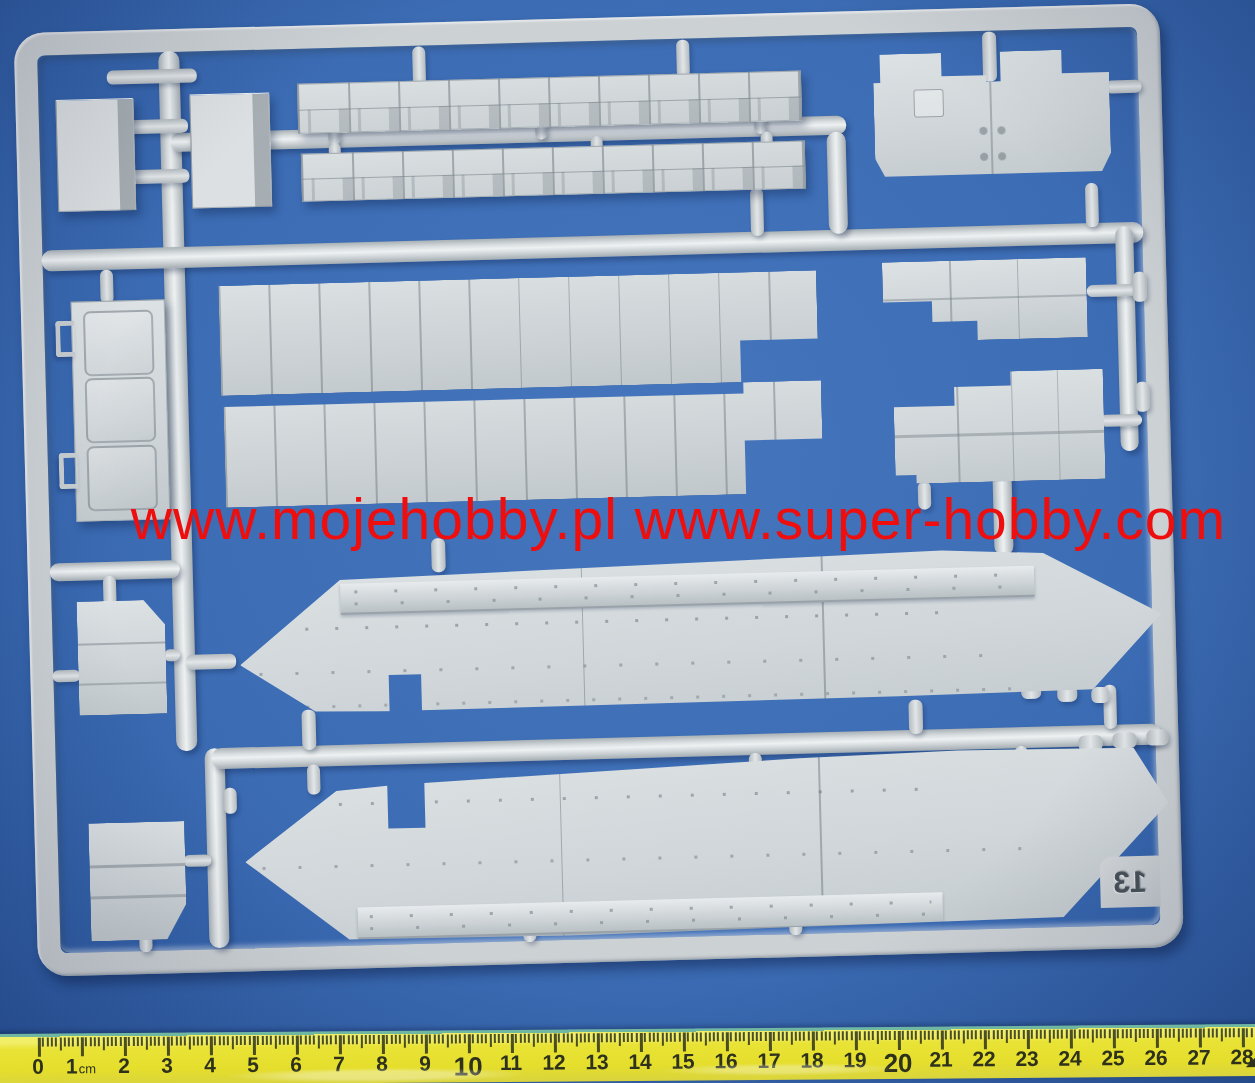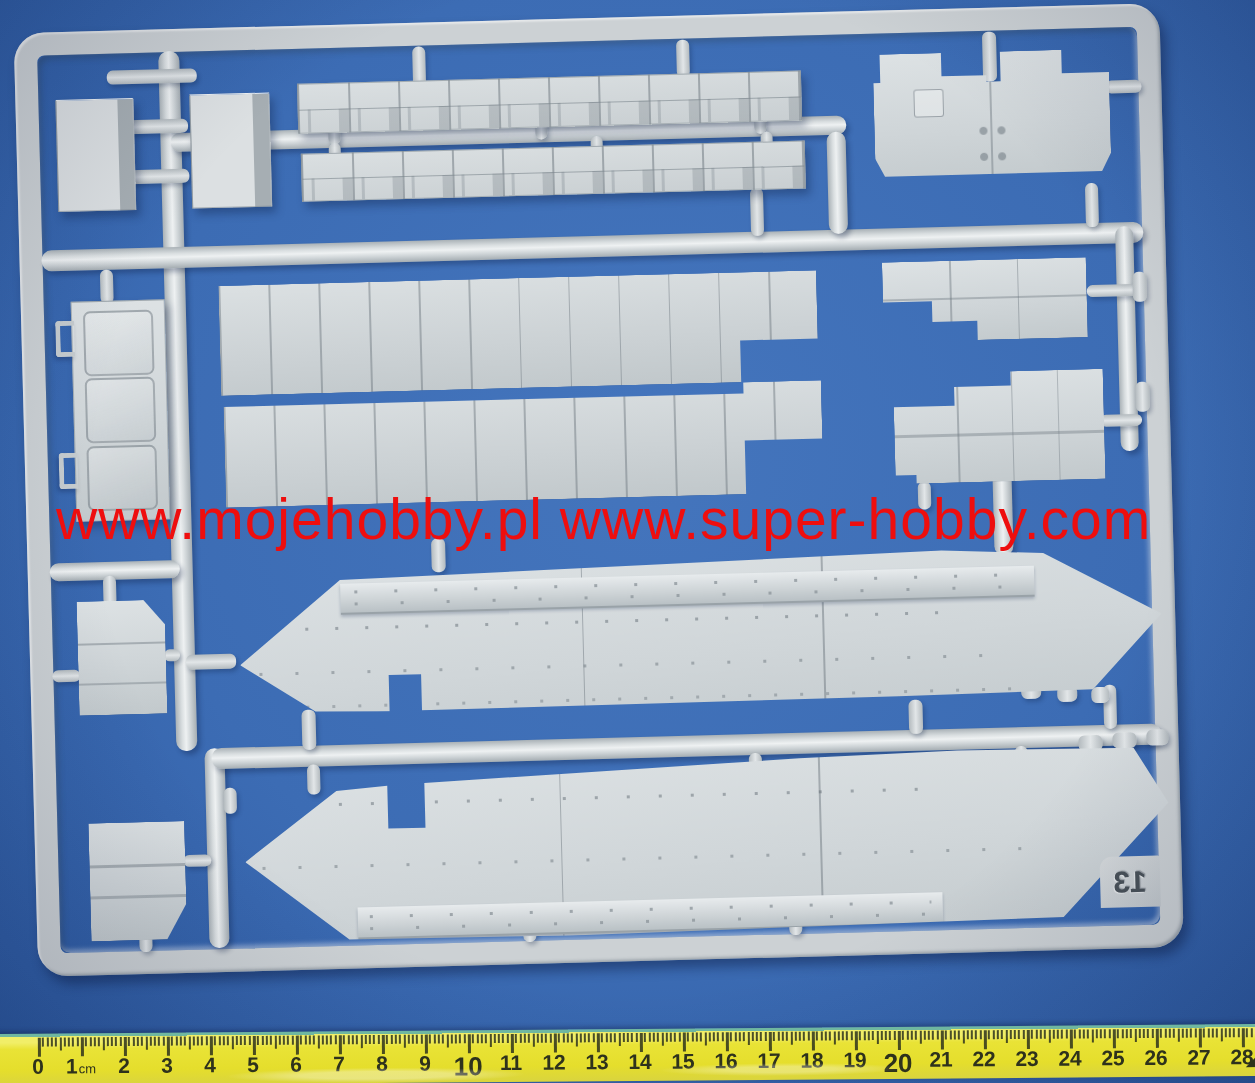--- a/index.html
+++ b/index.html
@@ -4,21 +4,21 @@
 <style>
   :root{
     --background-blue:#3c6cb4; --background-edge:#2c58a0;
     --plastic-gray:#ccd1d4; --plastic-highlight:#e9edef; --plastic-shadow:#9aa3a8;
     --watermark-red:#ee0e0e;
     --ruler-yellow:#e9e336; --ruler-edge-green:#6fb7a0; --ruler-tick:#2e321c;
     --sprue-id-color:#4a5259;
   }
   html,body{margin:0;padding:0;background:#222;font-family:"Liberation Sans",sans-serif;}
   #photo{position:relative;width:1255px;height:1083px;overflow:hidden;
-    background:radial-gradient(ellipse at 52% 42%, #4475bd 0%, var(--background-blue) 55%, var(--background-edge) 100%);}
+    background:radial-gradient(ellipse at 52% 42%, #4475bd 0%, var(--background-blue) 55%, var(--background-edge) 100%);text-align:right;}
   #photo::after{content:"";position:absolute;inset:0;pointer-events:none;
     background:radial-gradient(ellipse at 50% 45%, rgba(0,0,0,0) 60%, rgba(5,15,45,.20) 100%);}
   .sprue{position:absolute;inset:0;transform:rotate(-1.5deg);transform-origin:600px 500px;}
 
   
   .frame{position:absolute;left:26px;top:18px;width:1100px;height:898px;
     border:23px solid var(--plastic-gray);border-radius:30px;
     box-shadow:5px 8px 12px rgba(8,20,55,.42);}
   .frame::after{content:"";position:absolute;inset:0;border-radius:10px;
     box-shadow:inset 3px 4px 6px rgba(45,58,72,.32), inset -2px -3px 5px rgba(255,255,255,.45);}

